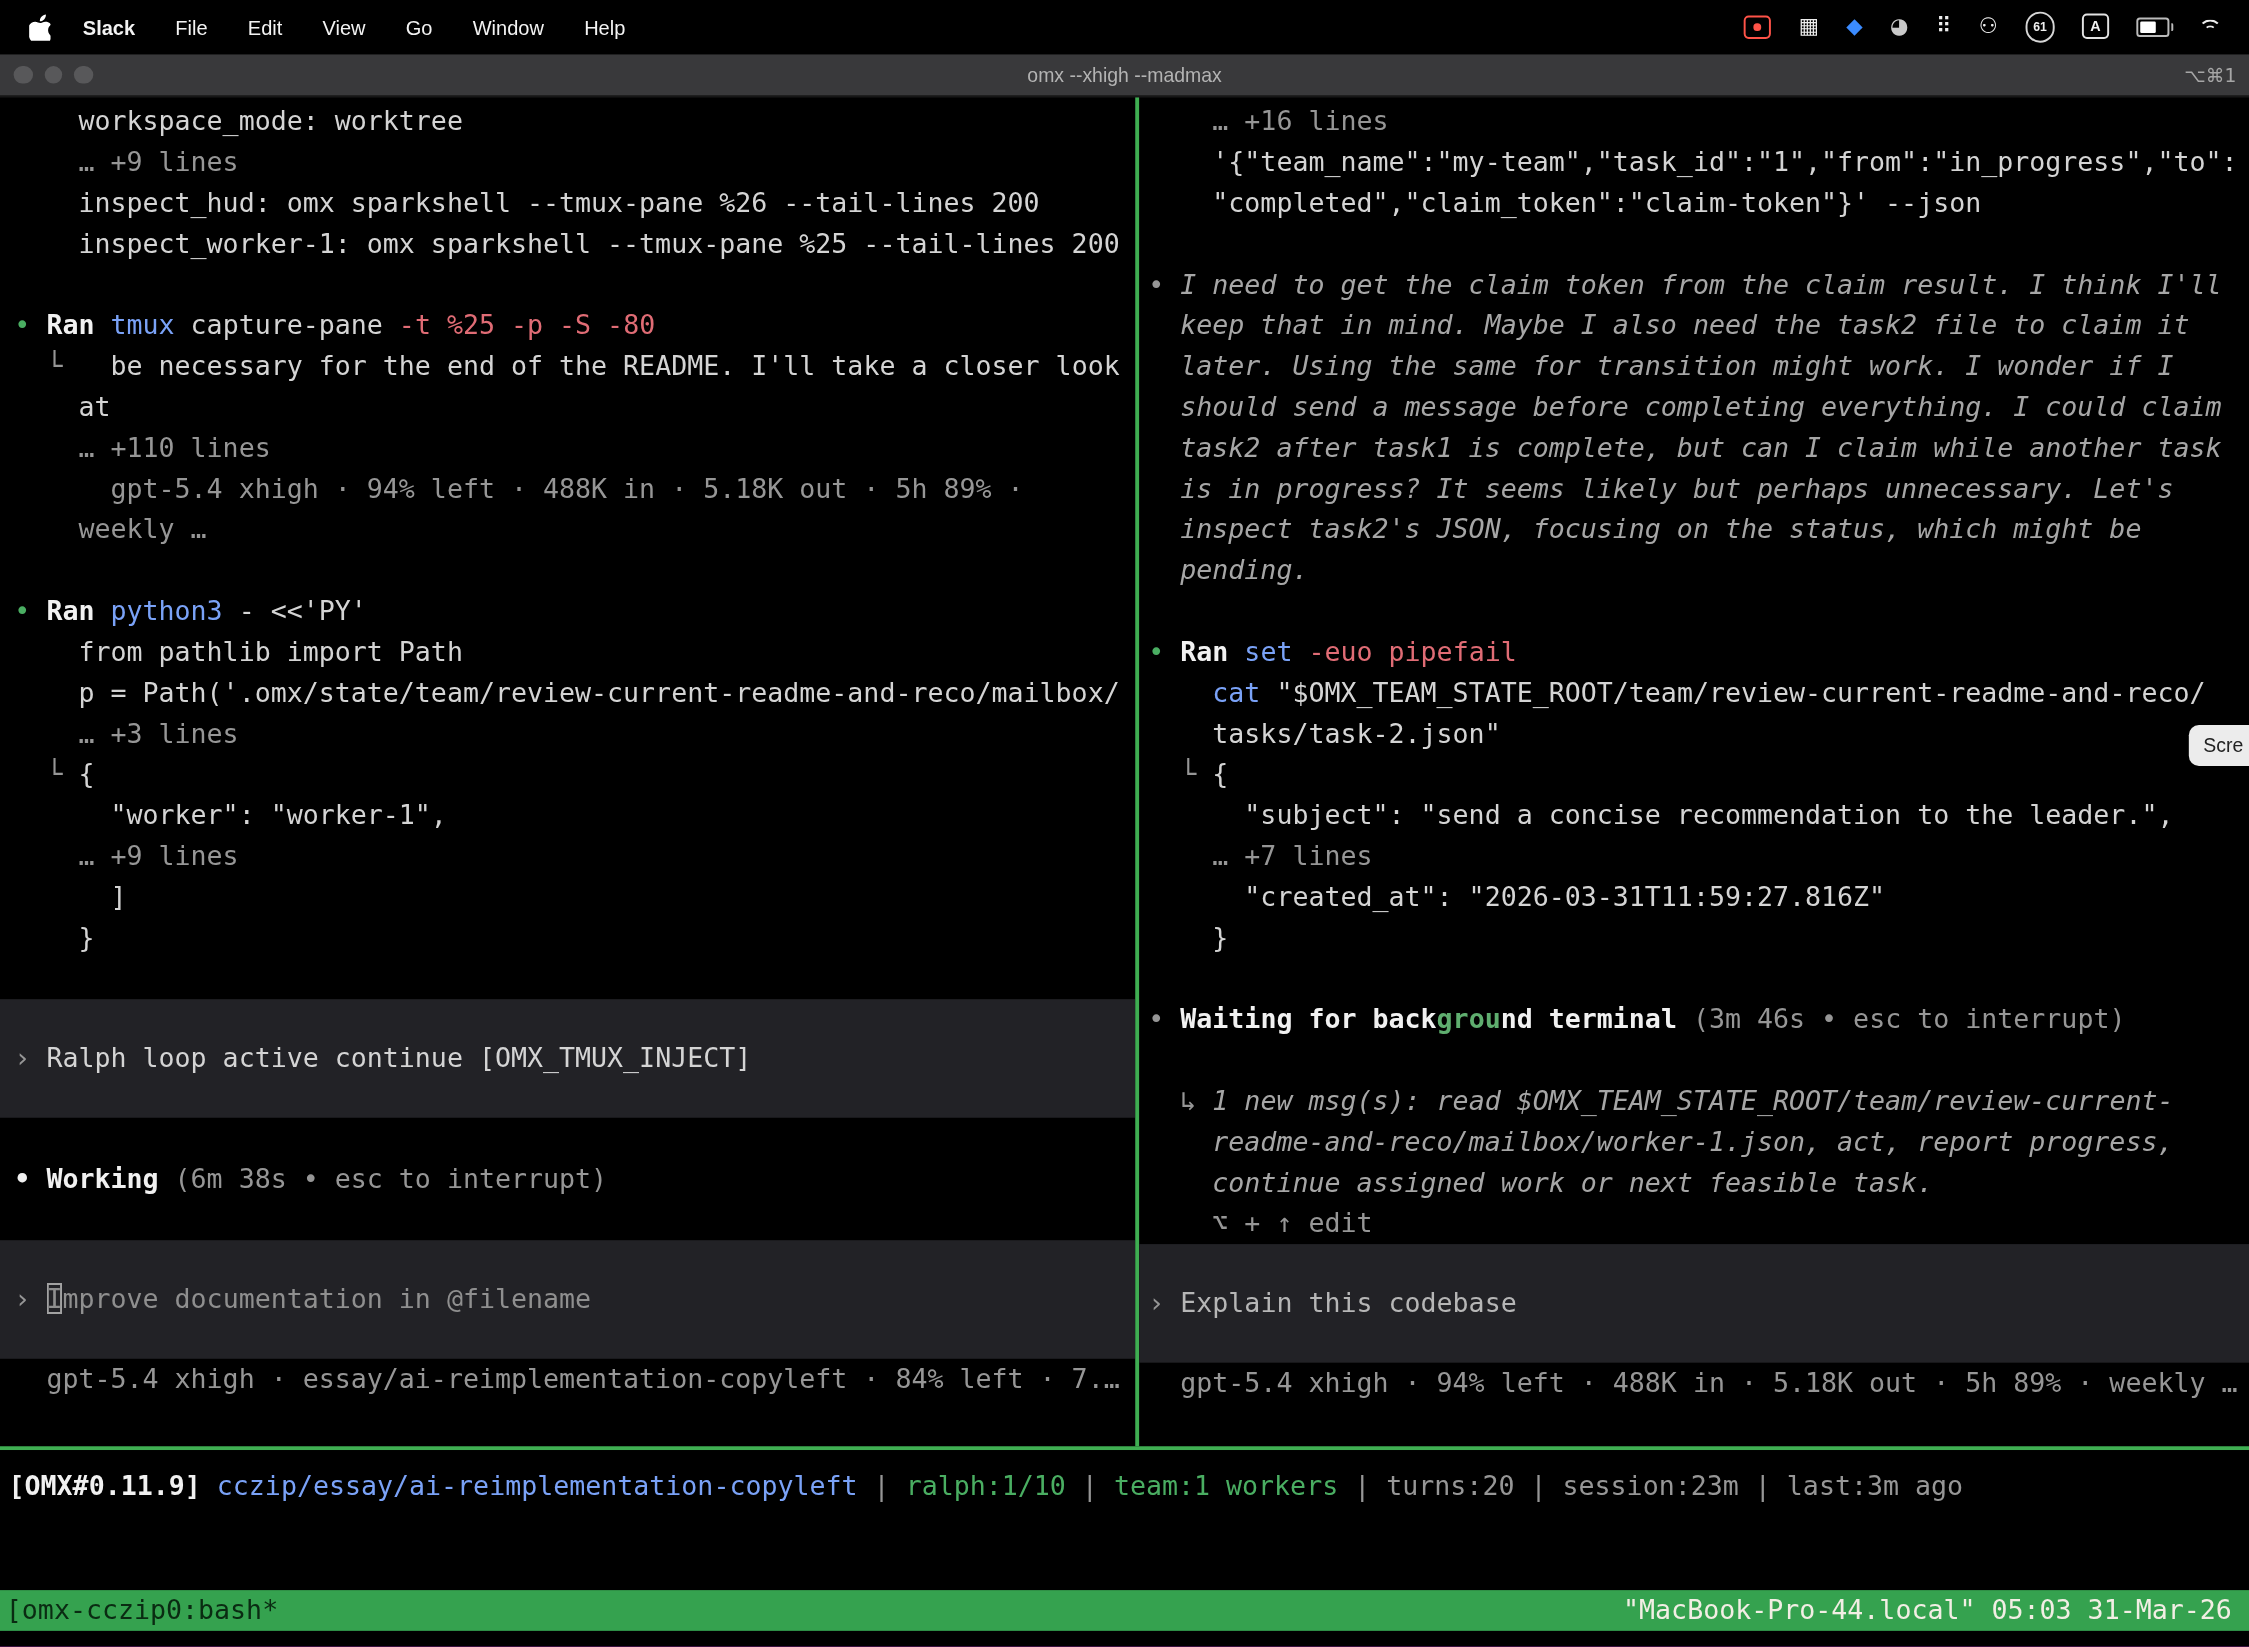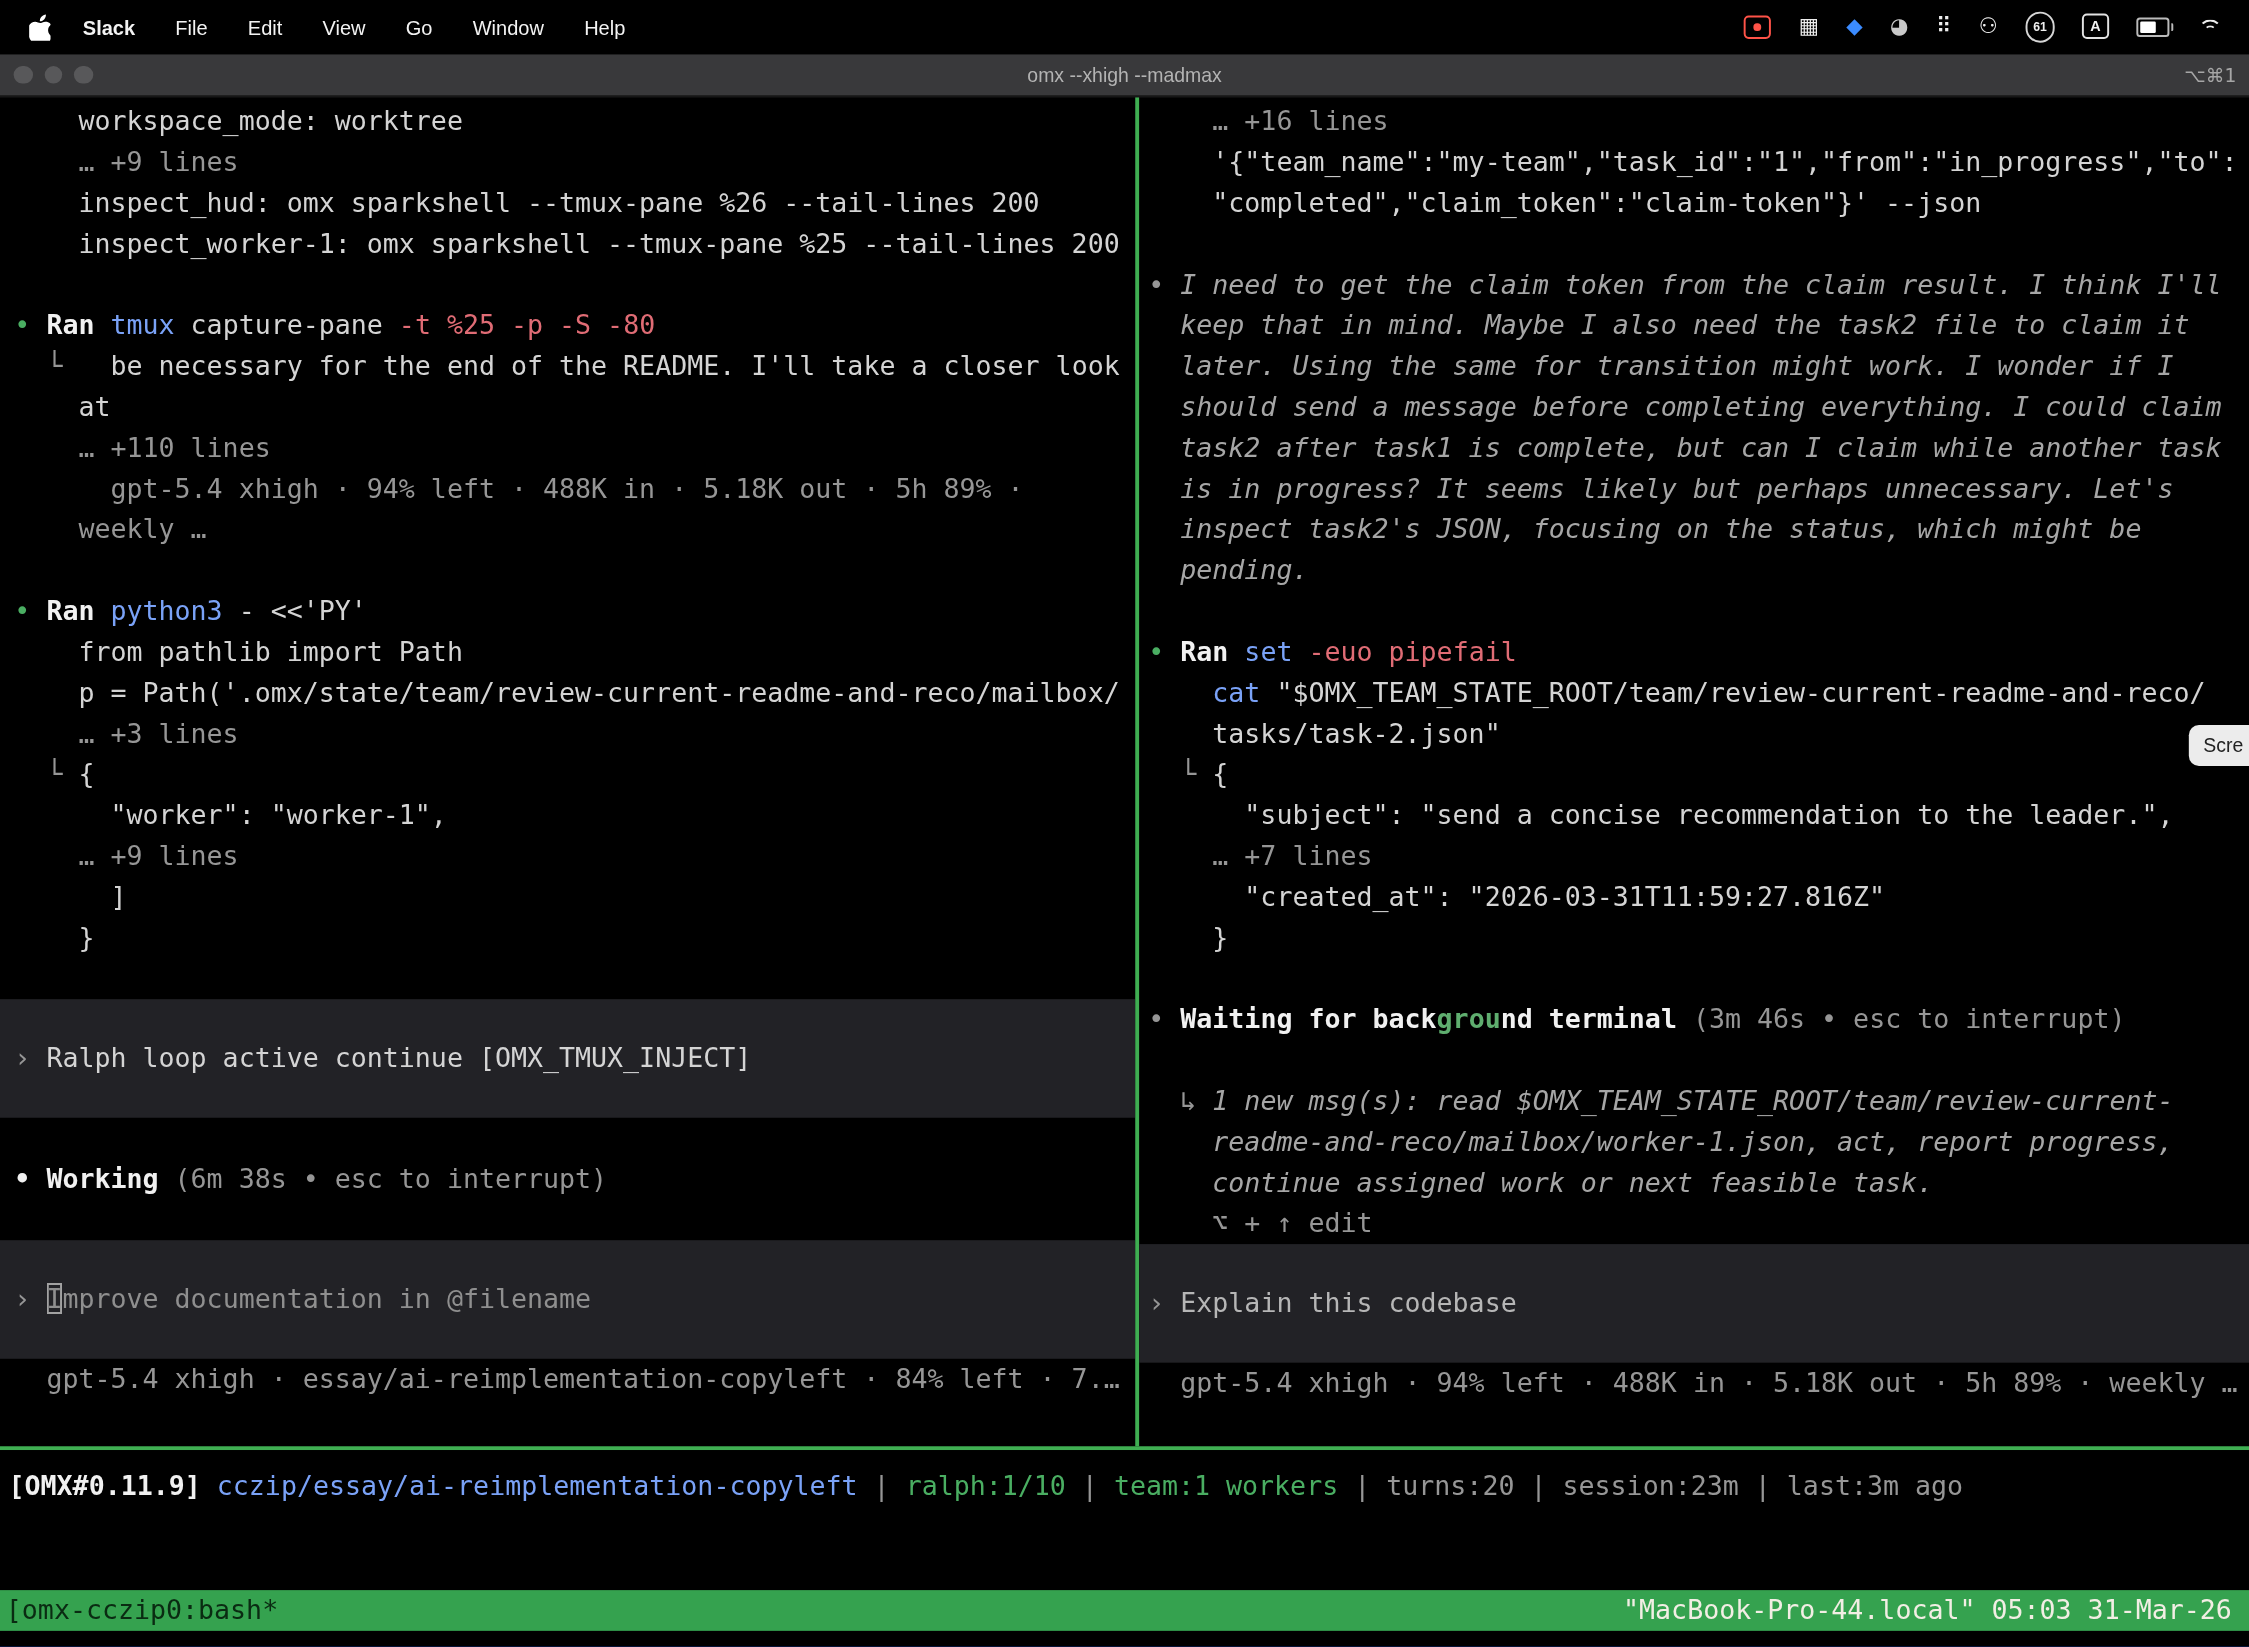--- a/index.html
+++ b/index.html
@@ -1,16 +1,16 @@
 <!DOCTYPE html>
 <html style="font-size:11.8px"><head>
 <meta charset="utf-8">
 <style>
   html,body{margin:0;padding:0;background:#000;}
-  .viewport{width:2250px;height:1648px;overflow:hidden;position:relative;background:#1d4ed8;}
+  .viewport{width:2250px;height:1648px;overflow:hidden;position:relative;background:#d946ef;}
   .stage{width:1157px;height:847px;transform:scale(1.9439);transform-origin:0 0;
          display:flex;flex-direction:column;background:#000;position:relative;}
 
   
   .menubar{height:28px;flex:none;background:#000;display:flex;align-items:center;
            padding:0 10.3px 0 14.8px;color:#f3f3f3;font-family:"Liberation Sans",sans-serif;font-size:10.3px;}
   .apple{width:11.8px;height:14px;display:inline-flex;align-items:center;}
   .appname{font-weight:700;margin-left:16px;}
   .menus{display:flex;gap:20.7px;margin-left:20.7px;}
   .menu-item{cursor:default;}

